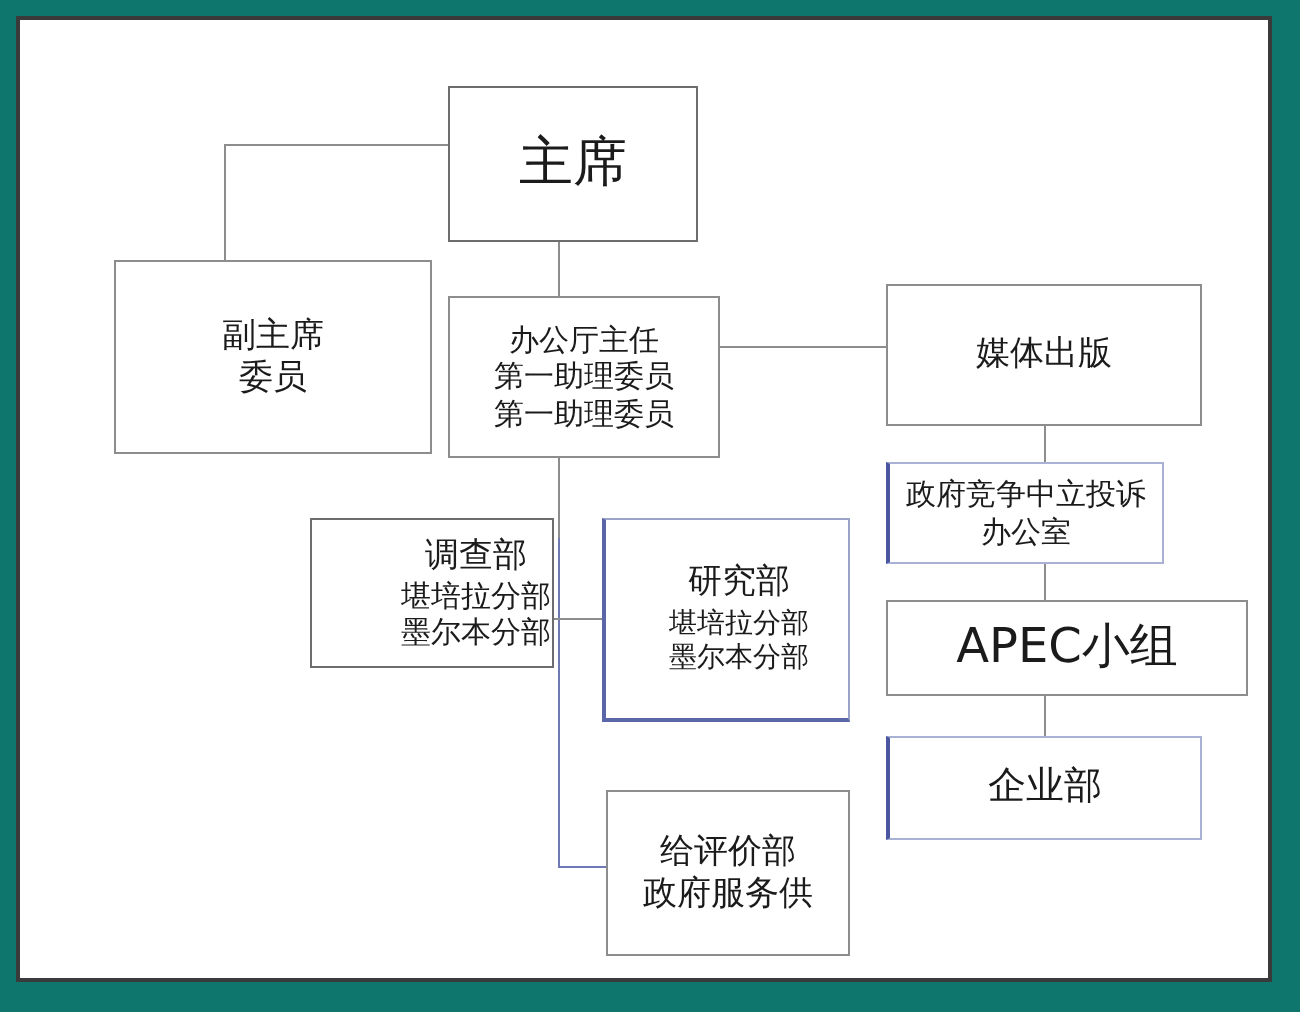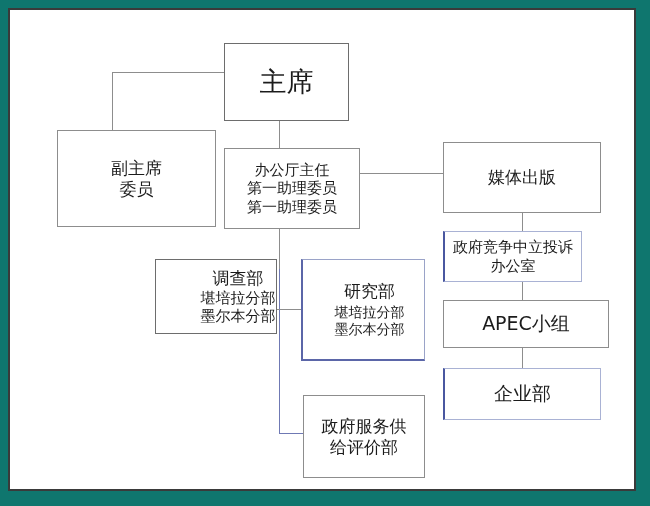--- a/index.html
+++ b/index.html
@@ -105,39 +105,39 @@
 
     <div class="node b-gray" style="left:433px; top:132px; width:158px; height:71px; font-size:17px;">
       <span class="line">媒体出版</span>
     </div>
 
     <div class="node b-blueL" style="left:433px; top:221px; width:139px; height:51px; font-size:15px;">
       <span class="line">政府竞争中立投诉</span>
       <span class="line">办公室</span>
     </div>
 
-    <div class="node b-gray" style="left:433px; top:290px; width:166px; height:48px; font-size:19px;">
+    <div class="node b-gray" style="left:433px; top:290px; width:181px; height:48px; font-size:24px;">
       <span class="line">APEC小组</span>
     </div>
 
     <div class="node b-blueL" style="left:433px; top:358px; width:158px; height:52px; font-size:19px;">
       <span class="line">企业部</span>
     </div>
 
     <div class="node b-dark" style="left:145px; top:249px; width:122px; height:75px; font-size:15px;padding-left:44px;">
       <span class="line" style="font-size:17px;">调查部</span>
       <span class="line">堪培拉分部</span>
       <span class="line">墨尔本分部</span>
     </div>
 
     <div class="node b-blue" style="left:291px; top:249px; width:124px; height:102px; font-size:14px;">
       <span class="line" style="font-size:17px; margin-bottom:3px;">研究部</span>
       <span class="line">堪培拉分部</span>
       <span class="line">墨尔本分部</span>
     </div>
 
     <div class="node b-gray" style="left:293px; top:385px; width:122px; height:83px; font-size:17px;">
+      <span class="line">给评价部</span>
       <span class="line">政府服务供</span>
-      <span class="line">给评价部</span>
     </div>
 
   </div>
 </div>
 
 </body></html>

